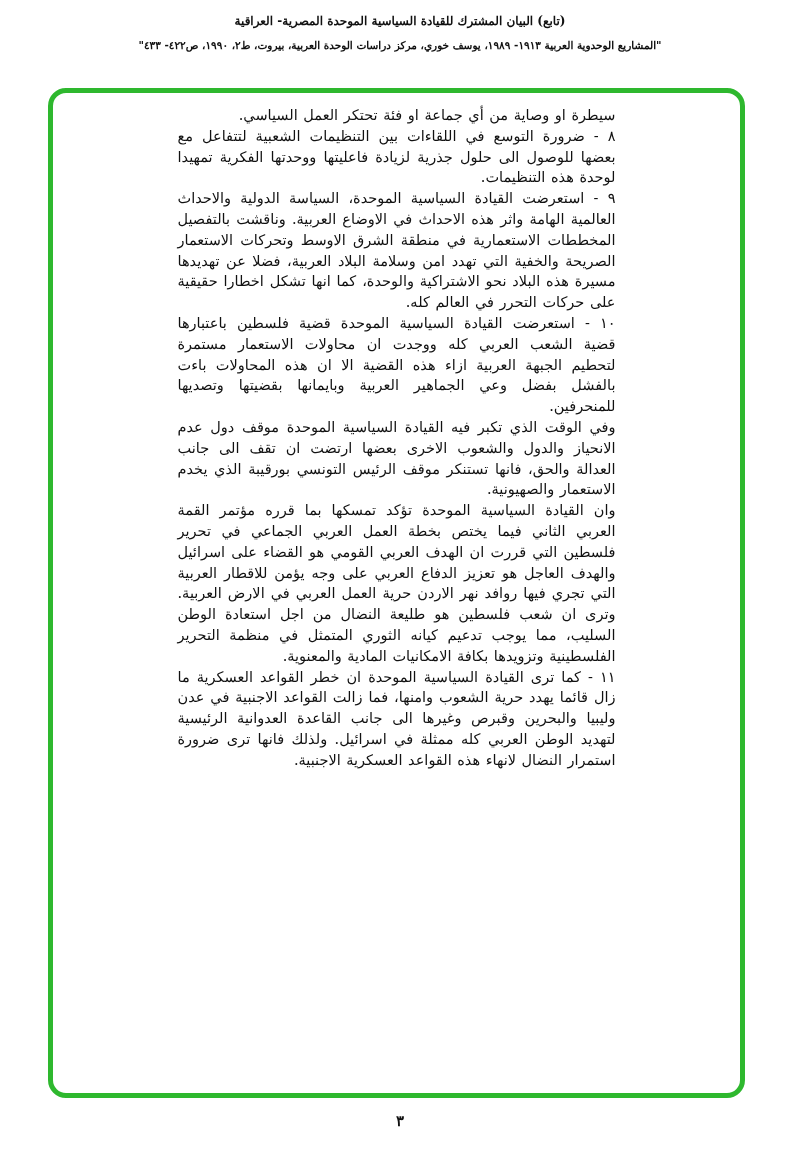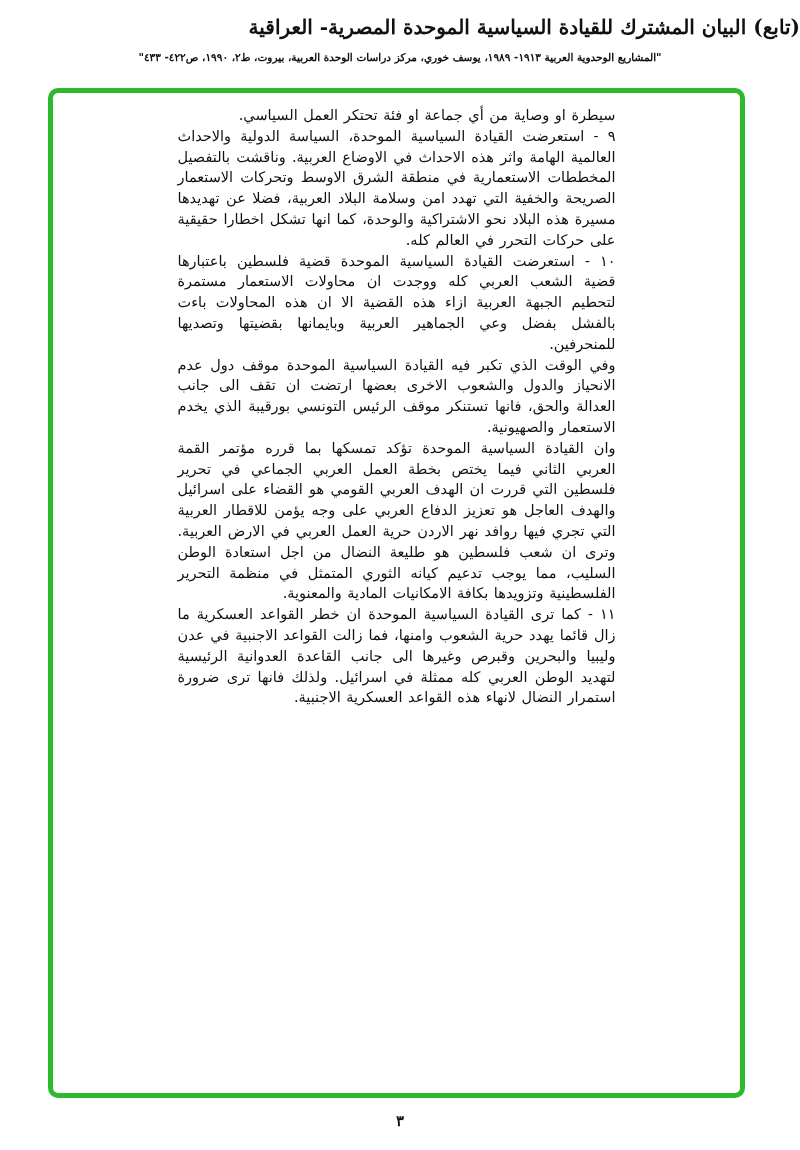--- a/index.html
+++ b/index.html
@@ -17,40 +17,39 @@
     color: #111111;
     direction: rtl;
     overflow: hidden;
   }
   header.doc-header {
     padding-top: 12px;
     text-align: center;
   }
   .doc-title {
     margin: 0;
-    font-size: 20px;
+    font-size: 12px;
     font-weight: 700;
     line-height: 1.5;
-    text-align: right;
   }
   .doc-citation {
     margin-top: 8px;
     font-size: 10.5px;
     font-weight: 700;
     letter-spacing: 0;
     line-height: 1.4;
   }
   .content-frame {
     position: absolute;
     left: 48px;
     top: 88px;
     width: 697px;
     height: 1010px;
     border: 5px solid #2eb82e;
-    border-radius: 10px;
+    border-radius: 18px;
     box-sizing: border-box;
     background: #ffffff;
     overflow: hidden;
   }
   .text-column {
     width: 438px;
     margin: 12px auto 0 auto;
     font-size: 14.5px;
     line-height: 20.8px;
   }
@@ -77,20 +76,21 @@
 <div class="page">
 
   <header class="doc-header">
     <h1 class="doc-title">(تابع) البيان المشترك للقيادة السياسية الموحدة المصرية- العراقية</h1>
     <div class="doc-citation">"المشاريع الوحدوية العربية ١٩١٣- ١٩٨٩، يوسف خوري، مركز دراسات الوحدة العربية، بيروت، ط٢، ١٩٩٠، ص٤٢٢- ٤٣٣"</div>
   </header>
 
   <div class="content-frame">
     <div class="text-column" id="paragraphs">
         <p>سيطرة او وصاية من أي جماعة او فئة تحتكر العمل السياسي.</p>
+        <p>٨ - ضرورة التوسع في اللقاءات بين التنظيمات الشعبية لتتفاعل مع بعضها للوصول الى حلول جذرية لزيادة فاعليتها ووحدتها الفكرية تمهيدا لوحدة هذه التنظيمات.</p>
         <p>٩ - استعرضت القيادة السياسية الموحدة، السياسة الدولية والاحداث العالمية الهامة واثر هذه الاحداث في الاوضاع العربية. وناقشت بالتفصيل المخططات الاستعمارية في منطقة الشرق الاوسط وتحركات الاستعمار الصريحة والخفية التي تهدد امن وسلامة البلاد العربية، فضلا عن تهديدها مسيرة هذه البلاد نحو الاشتراكية والوحدة، كما انها تشكل اخطارا حقيقية على حركات التحرر في العالم كله.</p>
         <p>١٠ - استعرضت القيادة السياسية الموحدة قضية فلسطين باعتبارها قضية الشعب العربي كله ووجدت ان محاولات الاستعمار مستمرة لتحطيم الجبهة العربية ازاء هذه القضية الا ان هذه المحاولات باءت بالفشل بفضل وعي الجماهير العربية وبايمانها بقضيتها وتصديها للمنحرفين.</p>
         <p>وفي الوقت الذي تكبر فيه القيادة السياسية الموحدة موقف دول عدم الانحياز والدول والشعوب الاخرى بعضها ارتضت ان تقف الى جانب العدالة والحق، فانها تستنكر موقف الرئيس التونسي بورقيبة الذي يخدم الاستعمار والصهيونية.</p>
         <p>وان القيادة السياسية الموحدة تؤكد تمسكها بما قرره مؤتمر القمة العربي الثاني فيما يختص بخطة العمل العربي الجماعي في تحرير فلسطين التي قررت ان الهدف العربي القومي هو القضاء على اسرائيل والهدف العاجل هو تعزيز الدفاع العربي على وجه يؤمن للاقطار العربية التي تجري فيها روافد نهر الاردن حرية العمل العربي في الارض العربية. وترى ان شعب فلسطين هو طليعة النضال من اجل استعادة الوطن السليب، مما يوجب تدعيم كيانه الثوري المتمثل في منظمة التحرير الفلسطينية وتزويدها بكافة الامكانيات المادية والمعنوية.</p>
         <p>١١ - كما ترى القيادة السياسية الموحدة ان خطر القواعد العسكرية ما زال قائما يهدد حرية الشعوب وامنها، فما زالت القواعد الاجنبية في عدن وليبيا والبحرين وقبرص وغيرها الى جانب القاعدة العدوانية الرئيسية لتهديد الوطن العربي كله ممثلة في اسرائيل. ولذلك فانها ترى ضرورة استمرار النضال لانهاء هذه القواعد العسكرية الاجنبية.</p>
       </div>
   </div>
 
   <div class="page-number">٣</div>
 

